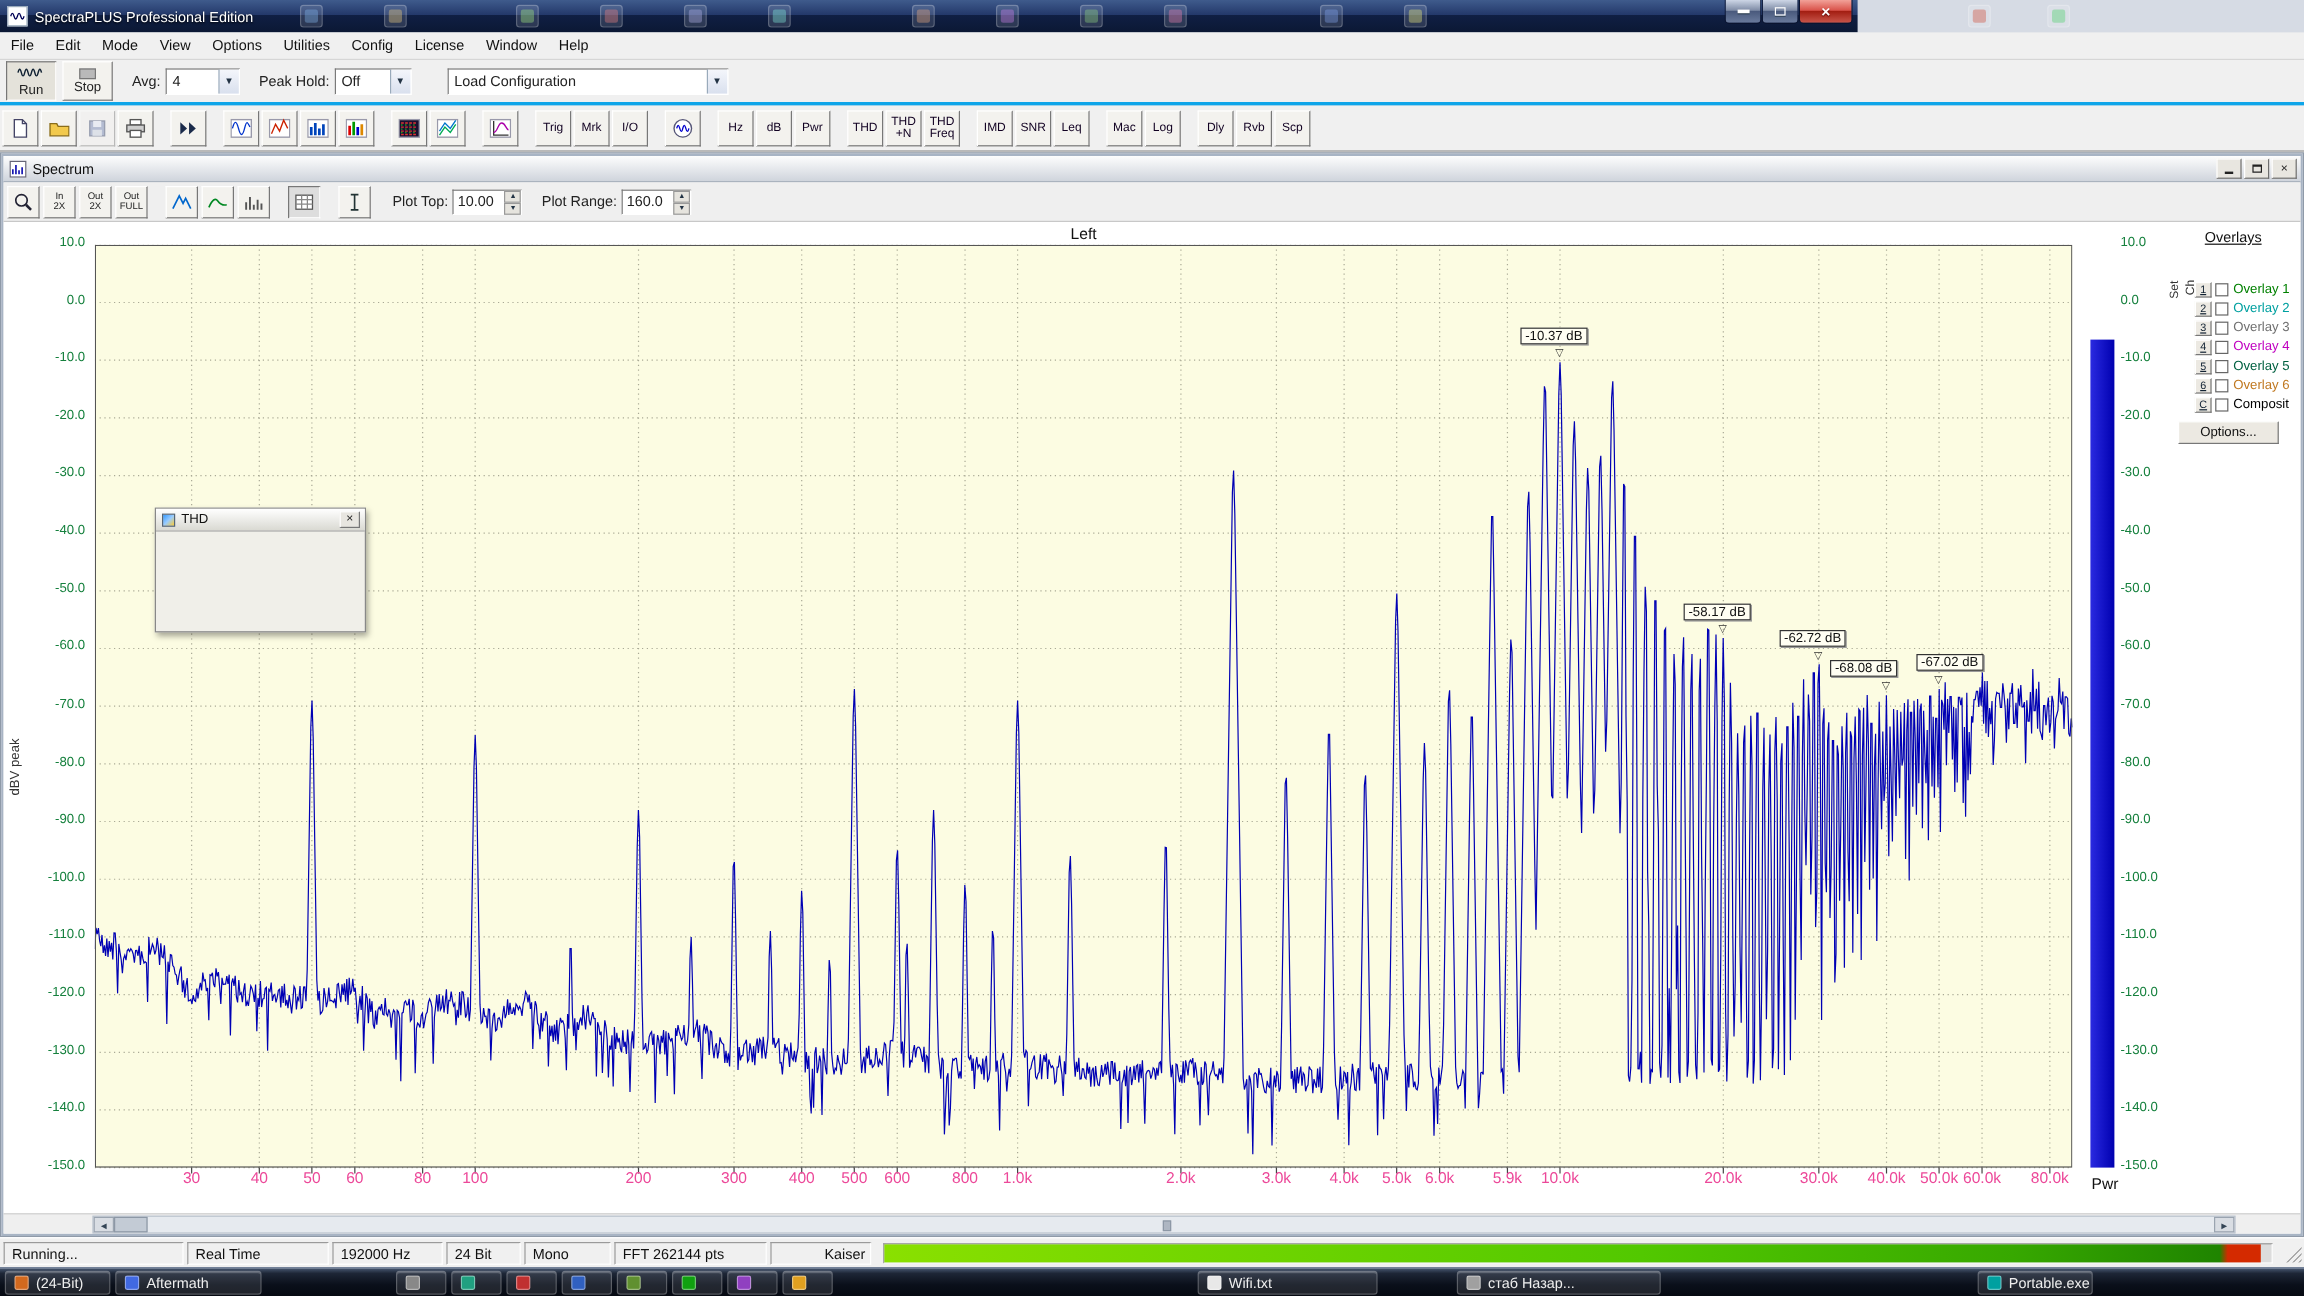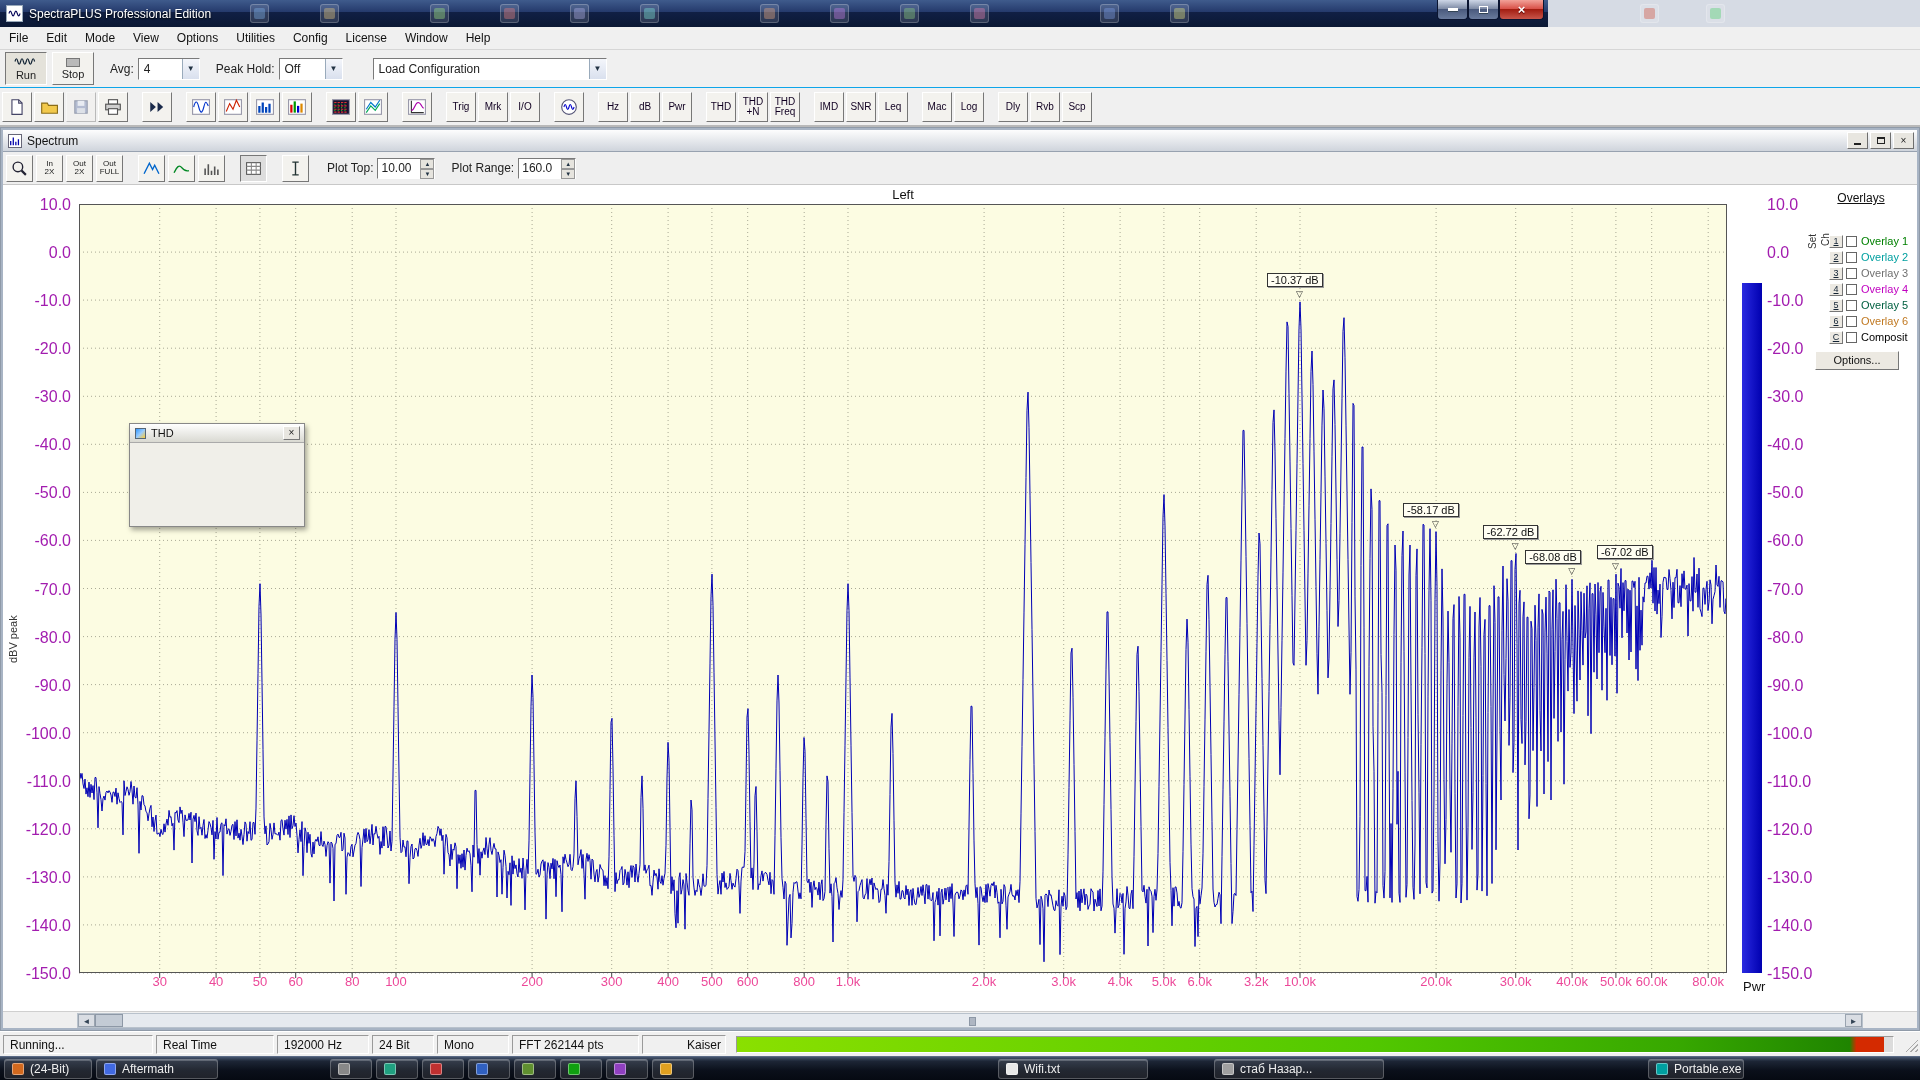--- a/index.html
+++ b/index.html
@@ -21,21 +21,21 @@
   .wbtn.close{width:45px;background:linear-gradient(180deg,#f2a198,#d9534a 45%,#a31e12 50%,#c8554a);}
   .g-min{width:10px;height:3px;background:#fff;box-shadow:0 1px 0 #345;}
   .g-max{width:9px;height:7px;border:1px solid #fff;box-shadow:0 1px 0 #345;}
   .g-close{color:#fff;font-size:13px;font-weight:bold;text-shadow:0 1px 1px #500;}
 
   
   #menubar{position:absolute;left:0;top:27px;width:1920px;height:23px;background:#f0f0f0;border-bottom:1px solid #d6d6d6;display:flex;align-items:stretch;font-size:12px;color:#111;}
   .menu-item{padding:4px 9px 0 9px;cursor:default;}
 
   
-  #toolbar1{position:absolute;left:0;top:50px;width:1920px;height:38px;background:#f0f0f0;border-bottom:1px solid #0ea5e9;display:flex;align-items:center;font-size:12px;color:#222;}
+  #toolbar1{position:absolute;left:0;top:50px;width:1920px;height:38px;background:#f0f0f0;border-bottom:3px solid #0ea5e9;display:flex;align-items:center;font-size:12px;color:#222;}
   .bigbtn{width:42px;height:33px;margin-left:5px;background:#f3f2ee;border:1px solid;border-color:#fff #777 #777 #fff;
     display:flex;flex-direction:column;align-items:center;justify-content:center;font-size:11px;line-height:12px;}
   .bigbtn.pressed{border-color:#777 #fff #fff #777;background:#e4e2da;}
   .stopsq{width:14px;height:9px;background:#b9b9b9;border:1px solid #777;margin-bottom:1px;}
   .lab{margin:0 4px 0 16px;}
   .combo{height:22px;background:#fff;border:1px solid;border-color:#7a7a7a #fff #fff #7a7a7a;display:flex;align-items:center;font-size:12px;}
   .combo .val{flex:1;padding:0 5px;white-space:nowrap;overflow:hidden;}
   .combo .dd{width:17px;height:100%;background:linear-gradient(180deg,#f4f6fb,#d9e0ee);border-left:1px solid #9ab;display:flex;align-items:center;justify-content:center;font-size:8px;color:#234;}
 
   #toolbar2{position:absolute;left:0;top:88px;width:1920px;height:39px;background:#f0f0f0;border-bottom:2px solid #b9b9b9;display:flex;align-items:center;}
@@ -65,21 +65,21 @@
   .spin .arr div{flex:1;background:#e6e4de;border:1px solid #999;font-size:6px;line-height:8px;text-align:center;color:#234;}
 
   
   #client{position:relative;flex:1;background:#fff;overflow:hidden;}
   #plot-svg{position:absolute;left:76px;top:19px;}
   .gl{stroke:#a9a995;stroke-width:1;stroke-dasharray:1 3;}
   .tick{stroke:#444;stroke-width:1;}
   .trace{fill:none;stroke-width:1;}
   .pborder{fill:none;stroke:#555;}
   #chart-title{position:absolute;top:2px;left:850px;width:100px;text-align:center;font-size:13px;color:#111;}
-  .ylab{position:absolute;width:62px;font-size:16px;color:#a21caf;}
+  .ylab{position:absolute;width:62px;font-size:11px;color:#15803d;}
   .ylab.left{text-align:right;}
   .xlab{position:absolute;width:56px;top:789px;text-align:center;font-size:13px;color:#ec4899;}
   #dbv-label{position:absolute;left:4px;top:478px;transform:rotate(-90deg);transform-origin:0 0;font-size:11px;color:#333;}
   #pwr-label{position:absolute;left:1740px;top:794px;font-size:13px;color:#111;}
   #meterbar{position:absolute;left:1739px;width:20px;background:linear-gradient(90deg,#2a2ae0,#0000b0);}
   .ann{position:absolute;background:#fffef2;border:1px solid #333;box-shadow:1px 1px 0 #9a9a9a;font-size:11px;padding:0 3px;color:#111;white-space:nowrap;}
   .annmark{position:absolute;font-size:9px;color:#333;}
   #rus{position:absolute;left:106px;top:44px;font-size:38px;line-height:53px;font-weight:bold;font-style:italic;}
 
   
@@ -570,21 +570,21 @@
           <div class="xlab" style="left: 637.131px;">400</div>
           <div class="xlab" style="left: 680.934px;">500</div>
           <div class="xlab" style="left: 716.724px;">600</div>
           <div class="xlab" style="left: 773.197px;">800</div>
           <div class="xlab" style="left: 817px;">1.0k</div>
           <div class="xlab" style="left: 953.066px;">2.0k</div>
           <div class="xlab" style="left: 1032.66px;">3.0k</div>
           <div class="xlab" style="left: 1089.13px;">4.0k</div>
           <div class="xlab" style="left: 1132.93px;">5.0k</div>
           <div class="xlab" style="left: 1168.72px;">6.0k</div>
-          <div class="xlab" style="left: 1225.2px;">3.2k</div>
+          <div class="xlab" style="left: 1225.2px;">5.9k</div>
           <div class="xlab" style="left: 1269px;">10.0k</div>
           <div class="xlab" style="left: 1405.07px;">20.0k</div>
           <div class="xlab" style="left: 1484.66px;">30.0k</div>
           <div class="xlab" style="left: 1541.13px;">40.0k</div>
           <div class="xlab" style="left: 1584.93px;">50.0k</div>
           <div class="xlab" style="left: 1620.72px;">60.0k</div>
           <div class="xlab" style="left: 1677.2px;">80.0k</div>
           <div class="ann" style="left: 1264px; top: 87.9033px;">-10.37 dB</div>
           <div class="annmark" style="left: 1293px; top: 103.903px;">▽</div>
           <div class="ann" style="left: 1400.07px; top: 317.642px;">-58.17 dB</div>

